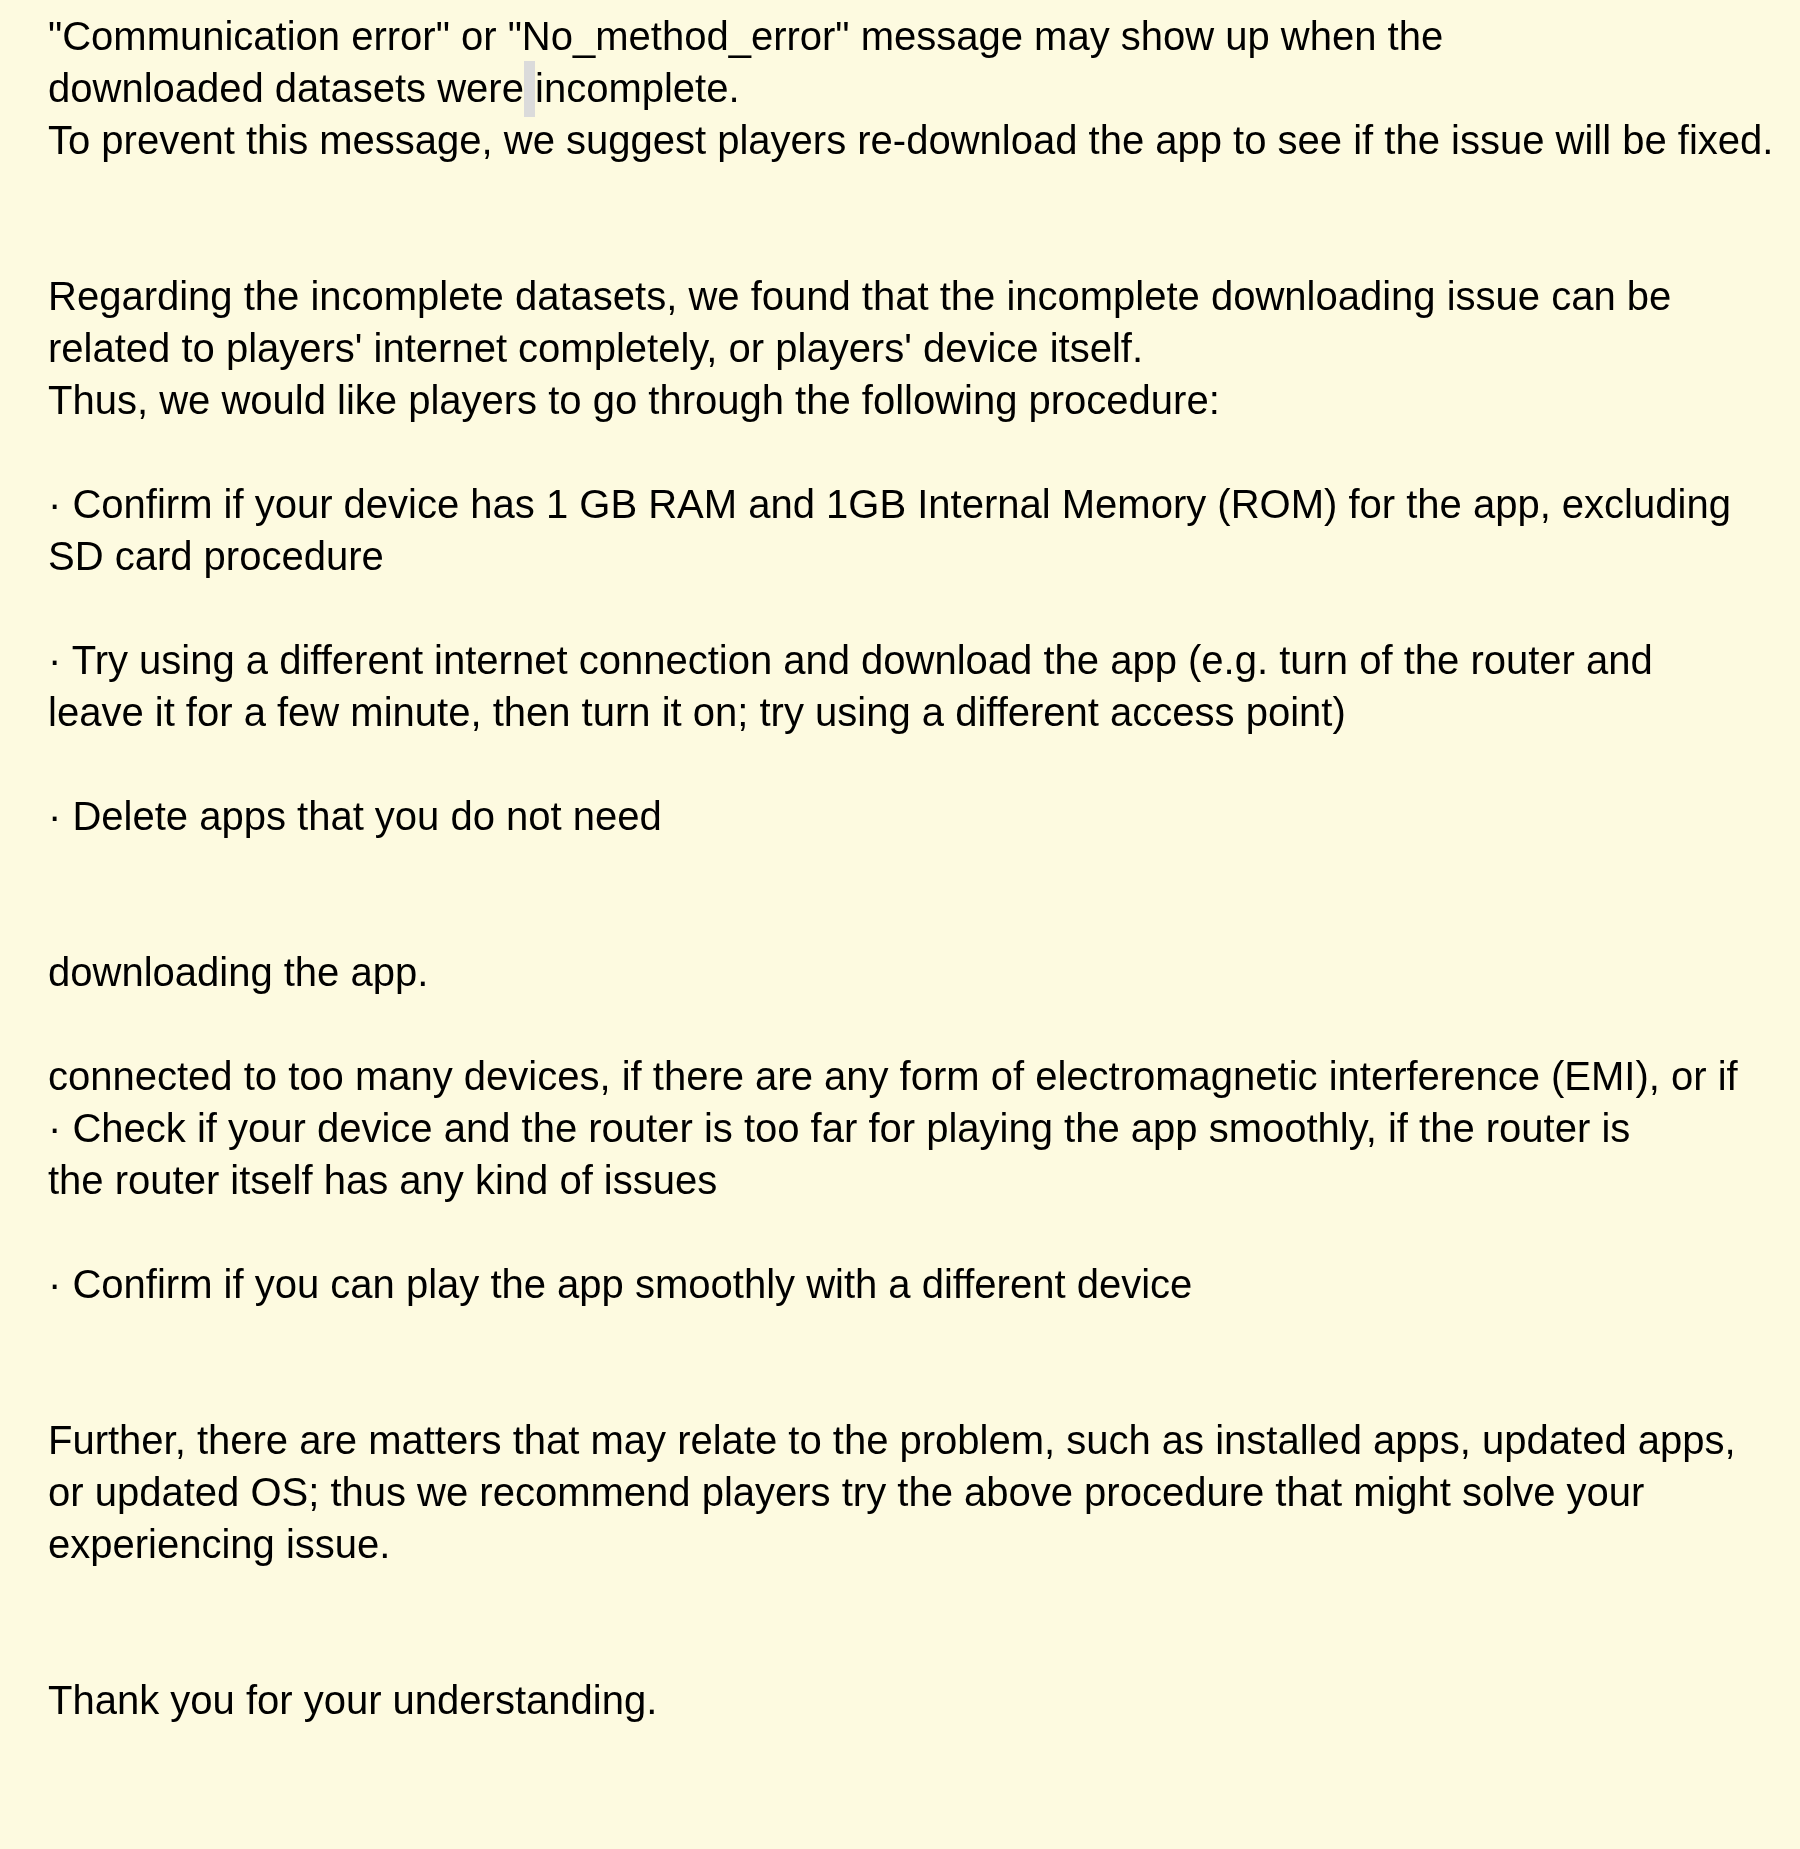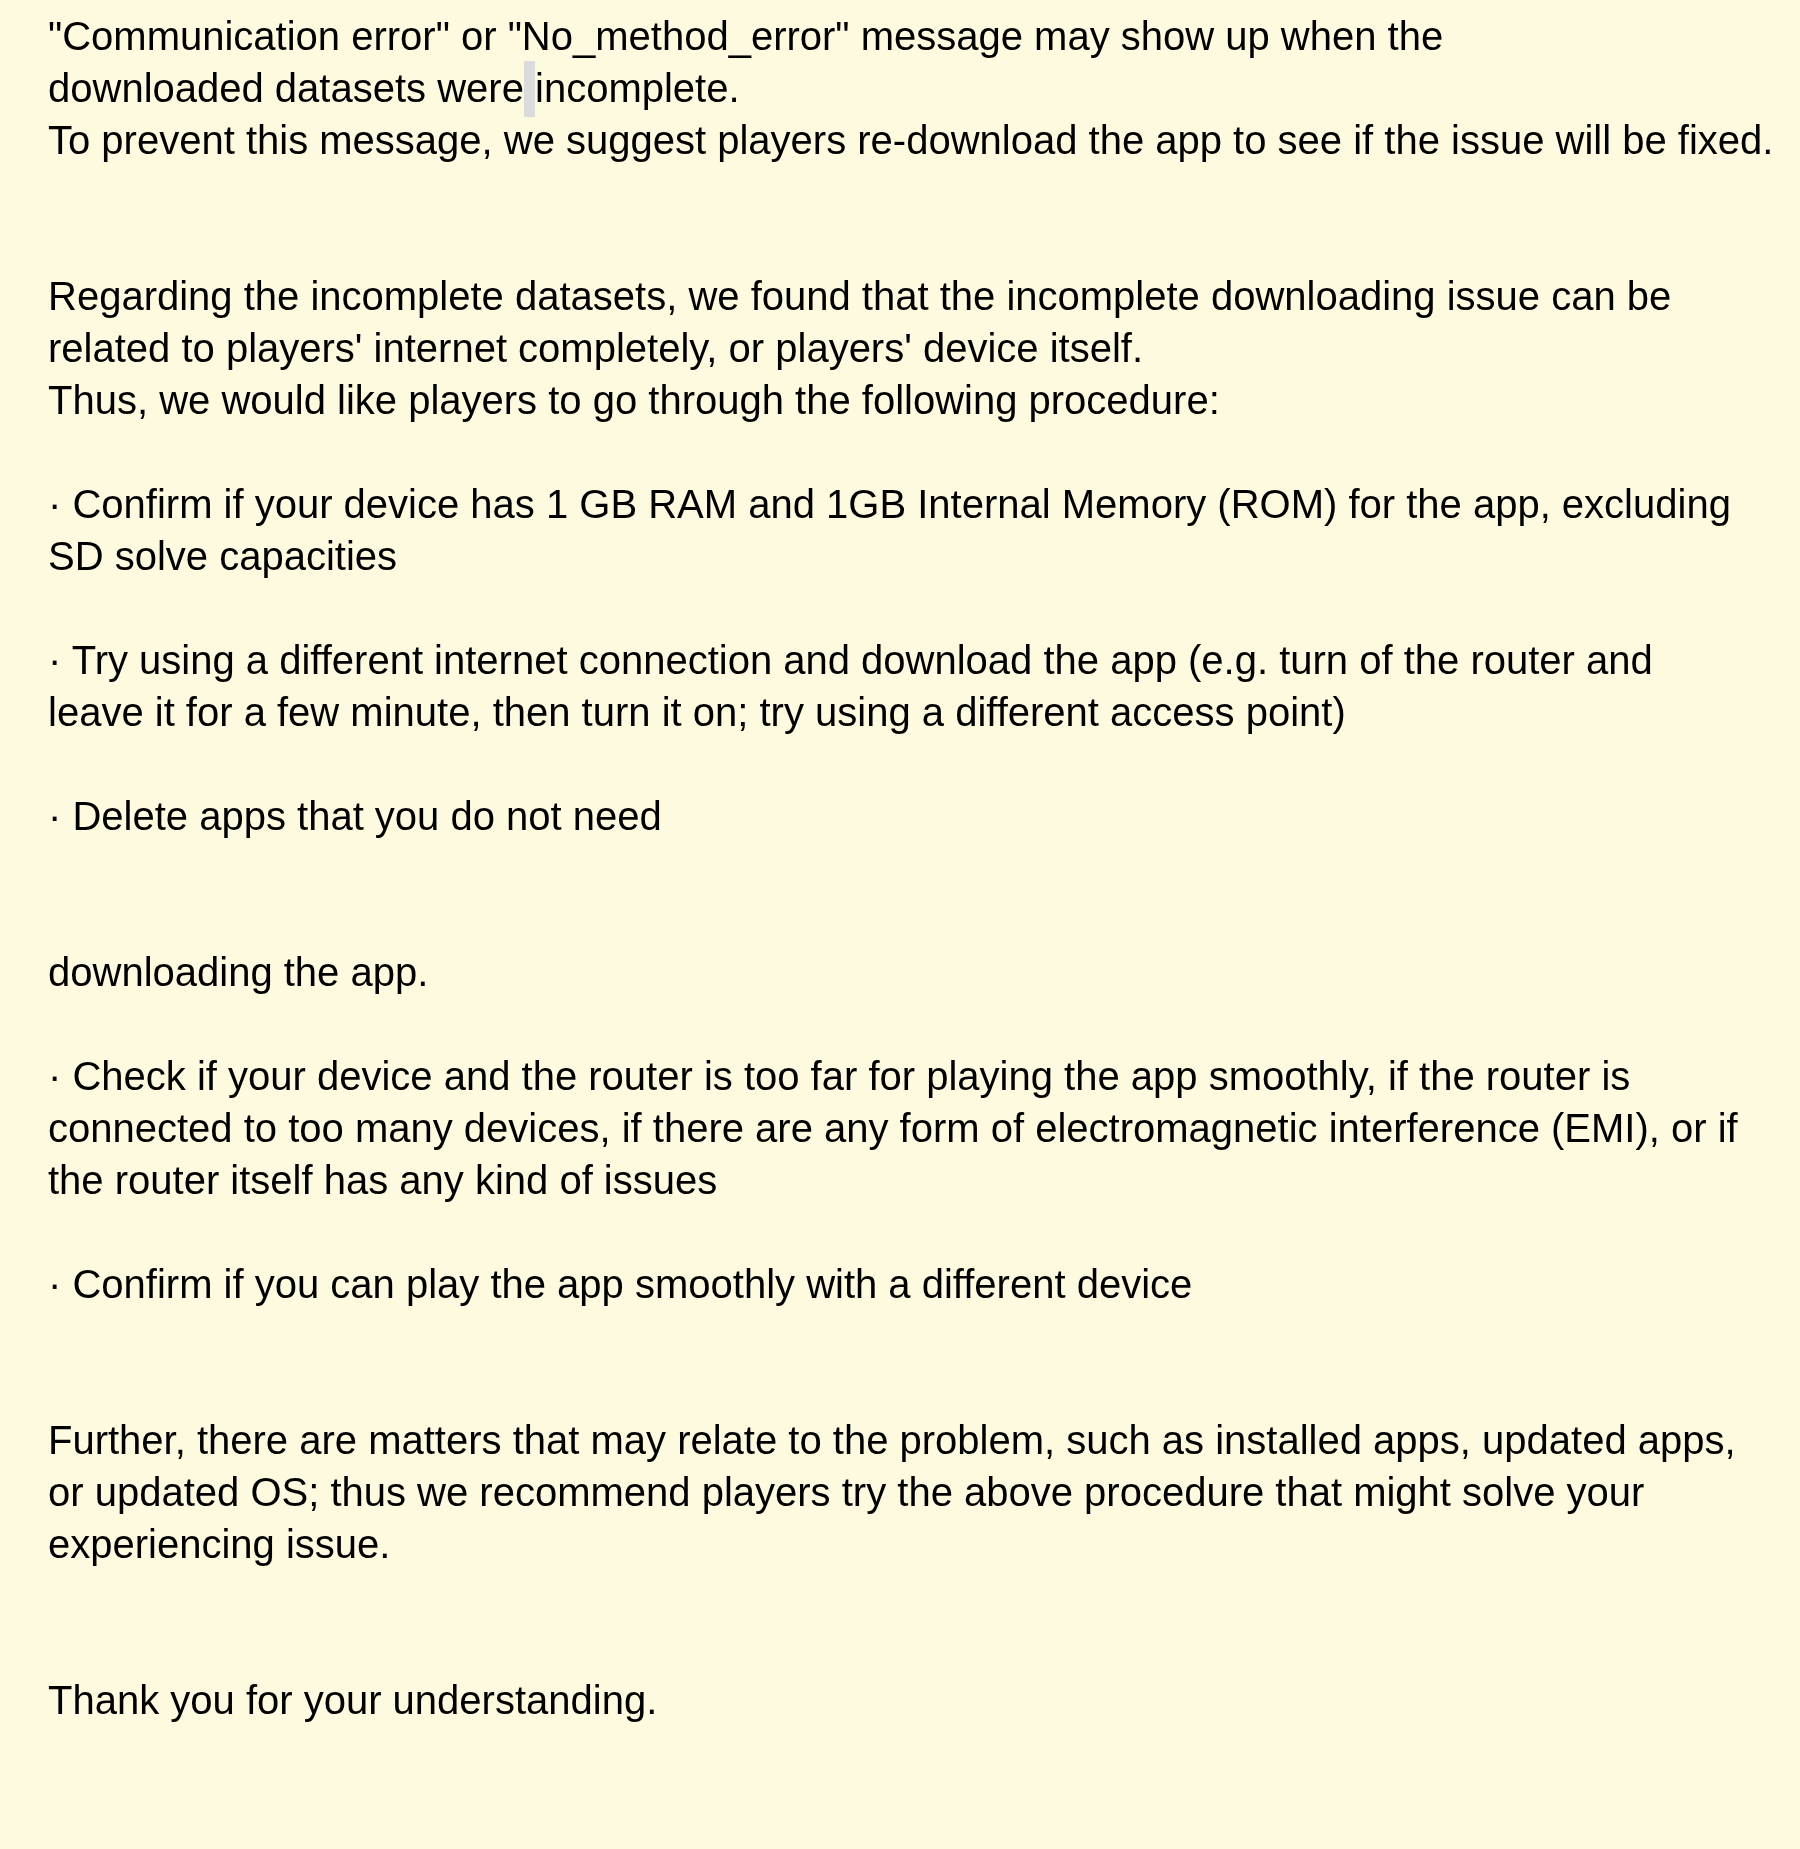--- a/index.html
+++ b/index.html
@@ -36,32 +36,32 @@
     <div class="line">"Communication error" or "No_method_error" message may show up when the</div>
     <div class="line"><span>downloaded datasets were</span><span class="sel"> </span><span>incomplete.</span></div>
     <div class="line">To prevent this message, we suggest players re-download the app to see if the issue will be fixed.</div>
     <div class="line"></div>
     <div class="line"></div>
     <div class="line">Regarding the incomplete datasets, we found that the incomplete downloading issue can be</div>
     <div class="line">related to players' internet completely, or players' device itself.</div>
     <div class="line">Thus, we would like players to go through the following procedure:</div>
     <div class="line"></div>
     <div class="line">· Confirm if your device has 1 GB RAM and 1GB Internal Memory (ROM) for the app, excluding</div>
-    <div class="line">SD solve capacities</div>
+    <div class="line">SD card procedure</div>
     <div class="line"></div>
     <div class="line">· Try using a different internet connection and download the app (e.g. turn of the router and</div>
     <div class="line">leave it for a few minute, then turn it on; try using a different access point)</div>
     <div class="line"></div>
     <div class="line">· Delete apps that you do not need</div>
     <div class="line"></div>
     <div class="line"></div>
     <div class="line">downloading the app.</div>
     <div class="line"></div>
+    <div class="line">connected to too many devices, if there are any form of electromagnetic interference (EMI), or if</div>
     <div class="line">· Check if your device and the router is too far for playing the app smoothly, if the router is</div>
-    <div class="line">connected to too many devices, if there are any form of electromagnetic interference (EMI), or if</div>
     <div class="line">the router itself has any kind of issues</div>
     <div class="line"></div>
     <div class="line">· Confirm if you can play the app smoothly with a different device</div>
     <div class="line"></div>
     <div class="line"></div>
     <div class="line">Further, there are matters that may relate to the problem, such as installed apps, updated apps,</div>
     <div class="line">or updated OS; thus we recommend players try the above procedure that might solve your</div>
     <div class="line">experiencing issue.</div>
     <div class="line"></div>
     <div class="line"></div>

